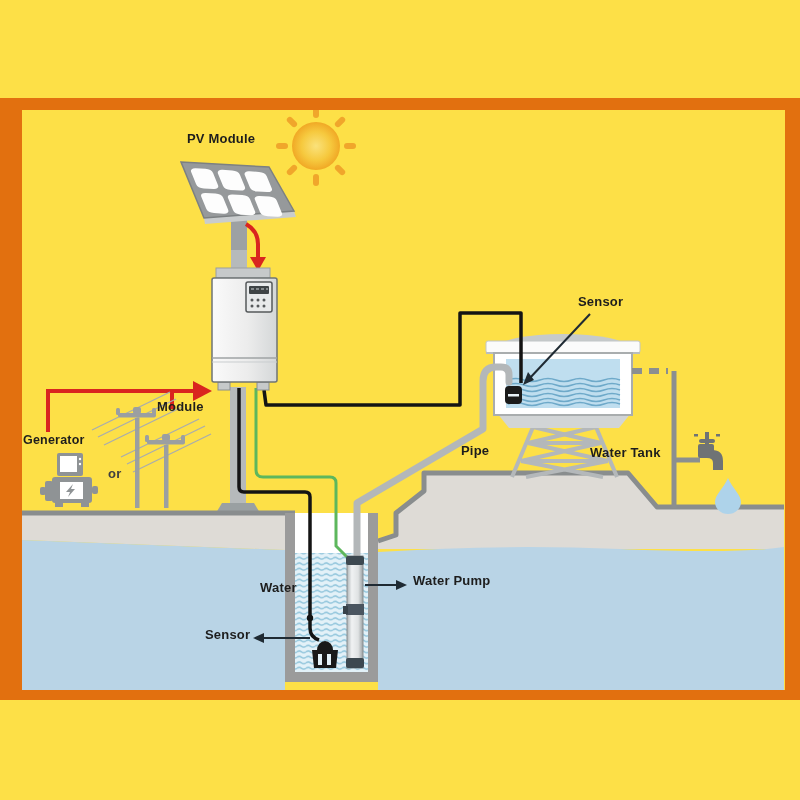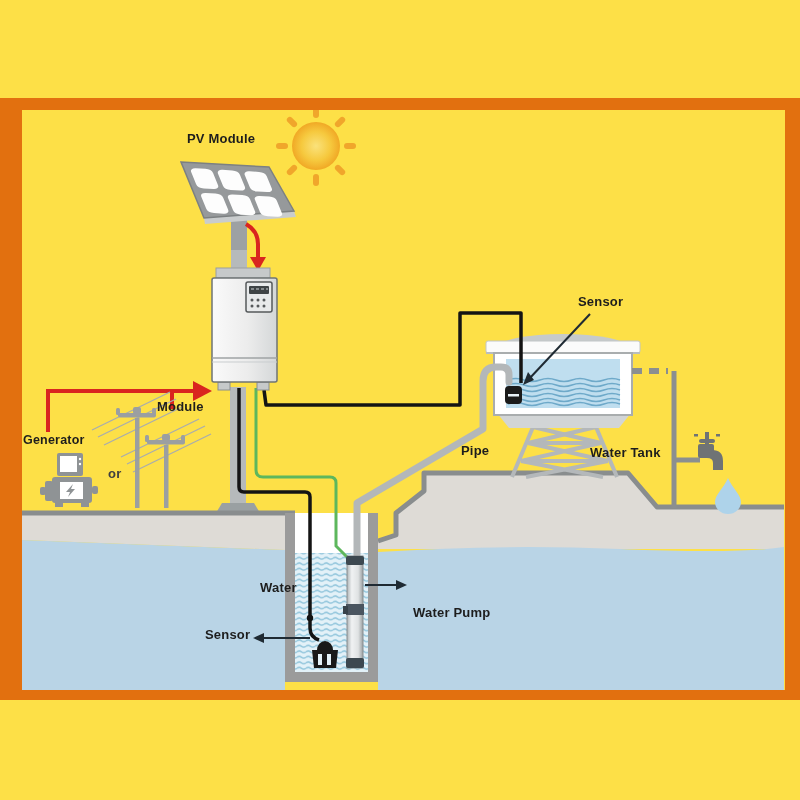--- a/index.html
+++ b/index.html
@@ -9,21 +9,21 @@
   .lbl{position:absolute;font-weight:bold;font-size:13px;color:#1d1d1d;
        white-space:nowrap;z-index:5;letter-spacing:0.2px;}
   #lbl-pv{left:187px;top:131px;}
   #lbl-sensor-tank{left:578px;top:294px;}
   #lbl-generator{left:23px;top:433px;font-size:12.5px;text-align:center;}
   #lbl-utility{left:157px;top:399px;}
   #lbl-or{left:108px;top:466px;color:#3f3f3f;}
   #lbl-pipe{left:443px;top:443px;padding-left:18px;}
   #lbl-water-tank{left:590px;top:445px;}
   #lbl-well{left:260px;top:580px;}
-  #lbl-water-pump{left:413px;top:573px;margin-top:32px;}
+  #lbl-water-pump{left:413px;top:573px;}
   #lbl-sensor-well{left:205px;top:627px;}
   .frame{position:absolute;left:0;top:98px;width:800px;height:602px;box-sizing:border-box;
          border-style:solid;border-color:#e2700f;border-width:12px 15px 10px 22px;z-index:10;}
 </style>
 </head>
 <body>
 
 <div class="stage">
 
   <svg class="diagram-svg" width="800" height="800" viewBox="0 0 800 800">

